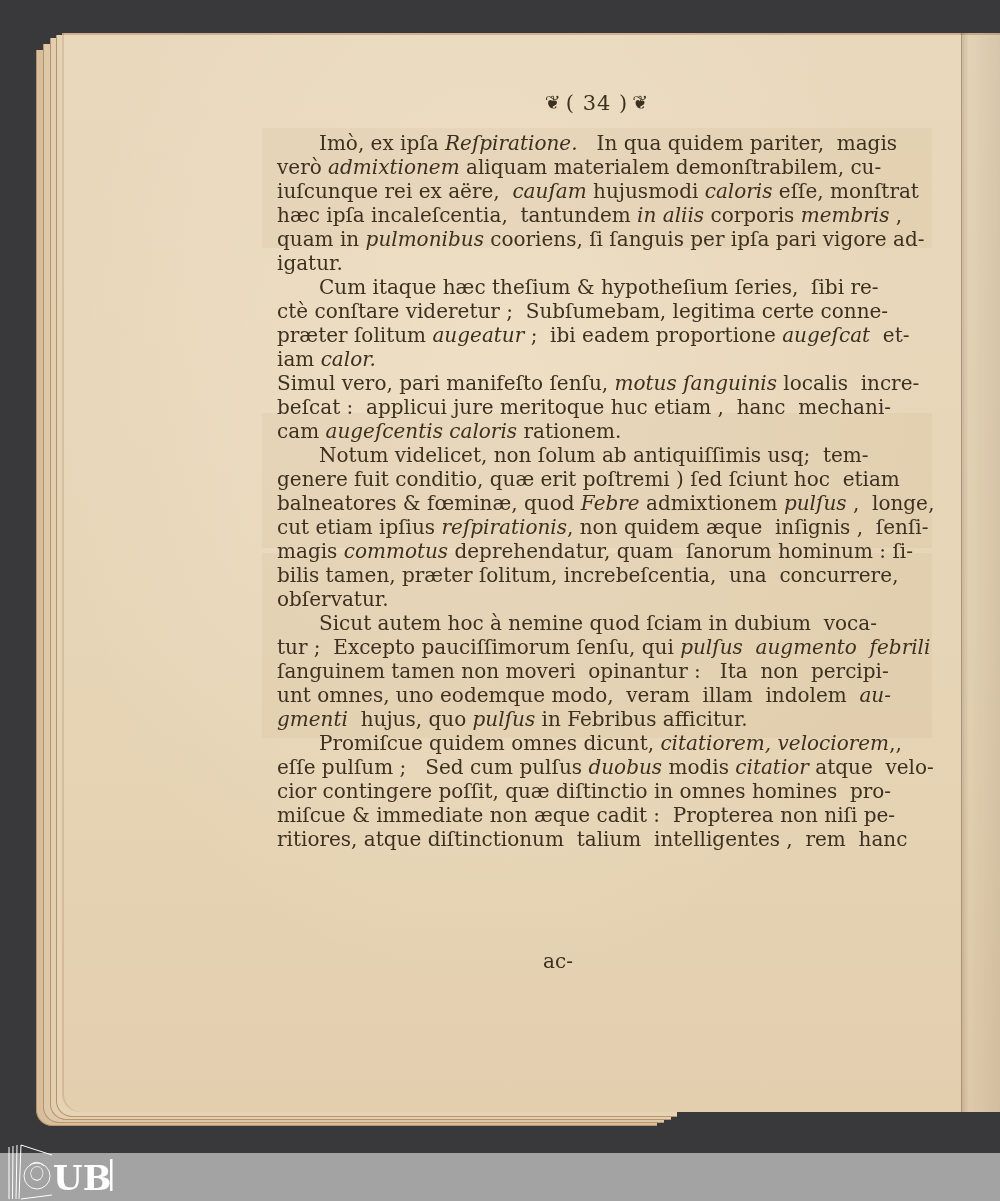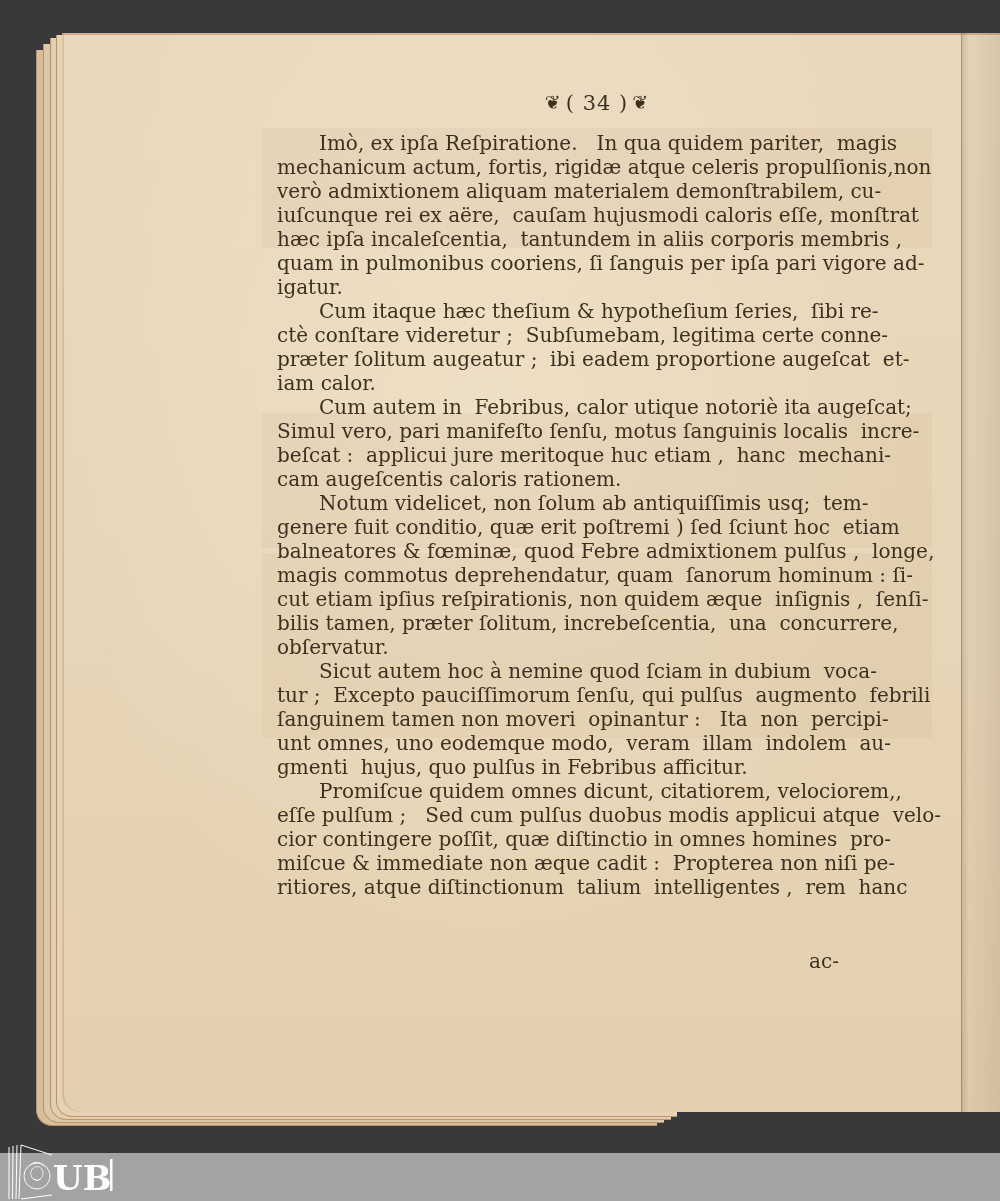--- a/index.html
+++ b/index.html
@@ -41,25 +41,25 @@
     text-align:center;color:#3c3020;font-size:21px;letter-spacing:1px;
   }
   .ornament{font-size:19px;position:relative;top:-1px;padding:0 4px;}
 
   .text-block{
     position:absolute;left:215px;top:98px;width:680px;
     color:#3c3020;font-size:20px;
   }
   .line{height:24px;line-height:24px;white-space:pre;}
   .line.first{padding-left:42px;}
-  .it{}
+  .it{font-style:italic;}
 
   .catchword{
     position:absolute;left:215px;top:916px;width:640px;height:24px;
-    line-height:24px;text-align:right;padding-right:78px;box-sizing:border-box;
+    line-height:24px;text-align:center;padding-right:78px;box-sizing:border-box;
     color:#3c3020;font-size:20px;
   }
 
   
   .footer-bar{
     position:absolute;left:0;top:1153px;width:1000px;height:48px;
     background:#a3a3a3;
   }
   .ub-logo{position:absolute;left:6px;top:1143px;width:116px;height:58px;}
 </style>
@@ -77,48 +77,46 @@
     <div class="tint" style="left:200px;top:95px;width:670px;height:120px;"></div>
     <div class="tint" style="left:200px;top:380px;width:670px;height:135px;"></div>
     <div class="tint" style="left:200px;top:520px;width:670px;height:185px;"></div>
 
     <div class="page-header">
       <span class="ornament">❦</span><span>( 34 )</span><span class="ornament">❦</span>
     </div>
 
     <div class="text-block">
         <div class="line first"><span>Imò, ex ipſa </span><span class="it">Reſpiratione.</span><span>   In qua quidem pariter,  magis</span></div>
-        <div class="line"><span class="it">mechanicum</span><span> actum, fortis, rigidæ atque </span><span class="it">celeris</span><span> propulſionis,non</span></div>
         <div class="line"><span>verò </span><span class="it">admixtionem</span><span> aliquam materialem demonſtrabilem, cu-</span></div>
         <div class="line"><span>iuſcunque rei ex aëre,  </span><span class="it">cauſam</span><span> hujusmodi </span><span class="it">caloris</span><span> eſſe, monſtrat</span></div>
         <div class="line"><span>hæc ipſa incaleſcentia,  tantundem </span><span class="it">in aliis</span><span> corporis </span><span class="it">membris</span><span> ,</span></div>
         <div class="line"><span>quam in </span><span class="it">pulmonibus</span><span> cooriens, ſi ſanguis per ipſa pari vigore ad-</span></div>
         <div class="line"><span>igatur.</span></div>
         <div class="line first"><span>Cum itaque hæc theſium &amp; hypotheſium ſeries,  ſibi re-</span></div>
         <div class="line"><span>ctè conſtare videretur ;  Subſumebam, legitima certe conne-</span></div>
         <div class="line"><span>præter ſolitum </span><span class="it">augeatur</span><span> ;  ibi eadem proportione </span><span class="it">augeſcat</span><span>  et-</span></div>
         <div class="line"><span>iam </span><span class="it">calor.</span></div>
-        <div class="line first"><span>Cum autem in  </span><span class="it">Febribus, calor</span><span> utique notoriè ita augeſcat;</span></div>
         <div class="line"><span>Simul vero, pari manifeſto ſenſu, </span><span class="it">motus ſanguinis</span><span> localis  incre-</span></div>
         <div class="line"><span>beſcat :  applicui jure meritoque huc etiam ,  hanc  mechani-</span></div>
         <div class="line"><span>cam </span><span class="it">augeſcentis caloris</span><span> rationem.</span></div>
         <div class="line first"><span>Notum videlicet, non ſolum ab antiquiſſimis usq;  tem-</span></div>
         <div class="line"><span>genere fuit conditio, quæ erit poſtremi ) ſed ſciunt hoc  etiam</span></div>
         <div class="line"><span>balneatores &amp; fœminæ, quod </span><span class="it">Febre</span><span> admixtionem </span><span class="it">pulſus</span><span> ,  longe‚</span></div>
+        <div class="line"><span>cut etiam ipſius </span><span class="it">reſpirationis</span><span>, non quidem æque  inſignis ,  ſenſi-</span></div>
         <div class="line"><span>magis </span><span class="it">commotus</span><span> deprehendatur, quam  ſanorum hominum : ſi-</span></div>
-        <div class="line"><span>cut etiam ipſius </span><span class="it">reſpirationis</span><span>, non quidem æque  inſignis ,  ſenſi-</span></div>
         <div class="line"><span>bilis tamen, præter ſolitum, increbeſcentia,  una  concurrere‚</span></div>
         <div class="line"><span>obſervatur.</span></div>
         <div class="line first"><span>Sicut autem hoc à nemine quod ſciam in dubium  voca-</span></div>
         <div class="line"><span>tur ;  Excepto pauciſſimorum ſenſu, qui </span><span class="it">pulſus  augmento  febrili</span></div>
         <div class="line"><span>ſanguinem tamen non moveri  opinantur :   Ita  non  percipi-</span></div>
         <div class="line"><span>unt omnes, uno eodemque modo,  veram  illam  indolem  </span><span class="it">au-</span></div>
         <div class="line"><span class="it">gmenti</span><span>  hujus, quo </span><span class="it">pulſus</span><span> in Febribus afficitur.</span></div>
         <div class="line first"><span>Promiſcue quidem omnes dicunt, </span><span class="it">citatiorem, velociorem</span><span>‚,</span></div>
-        <div class="line"><span>eſſe pulſum ;   Sed cum pulſus </span><span class="it">duobus</span><span> modis </span><span class="it">applicui</span><span> atque  velo-</span></div>
+        <div class="line"><span>eſſe pulſum ;   Sed cum pulſus </span><span class="it">duobus</span><span> modis </span><span class="it">citatior</span><span> atque  velo-</span></div>
         <div class="line"><span>cior contingere poſſit, quæ diſtinctio in omnes homines  pro-</span></div>
         <div class="line"><span>miſcue &amp; immediate non æque cadit :  Propterea non niſi pe-</span></div>
         <div class="line"><span>ritiores, atque diſtinctionum  talium  intelligentes ,  rem  hanc</span></div>
       </div>
 
     <div class="catchword">ac-</div>
 
     <div class="gutter"></div>
   </div>
 

